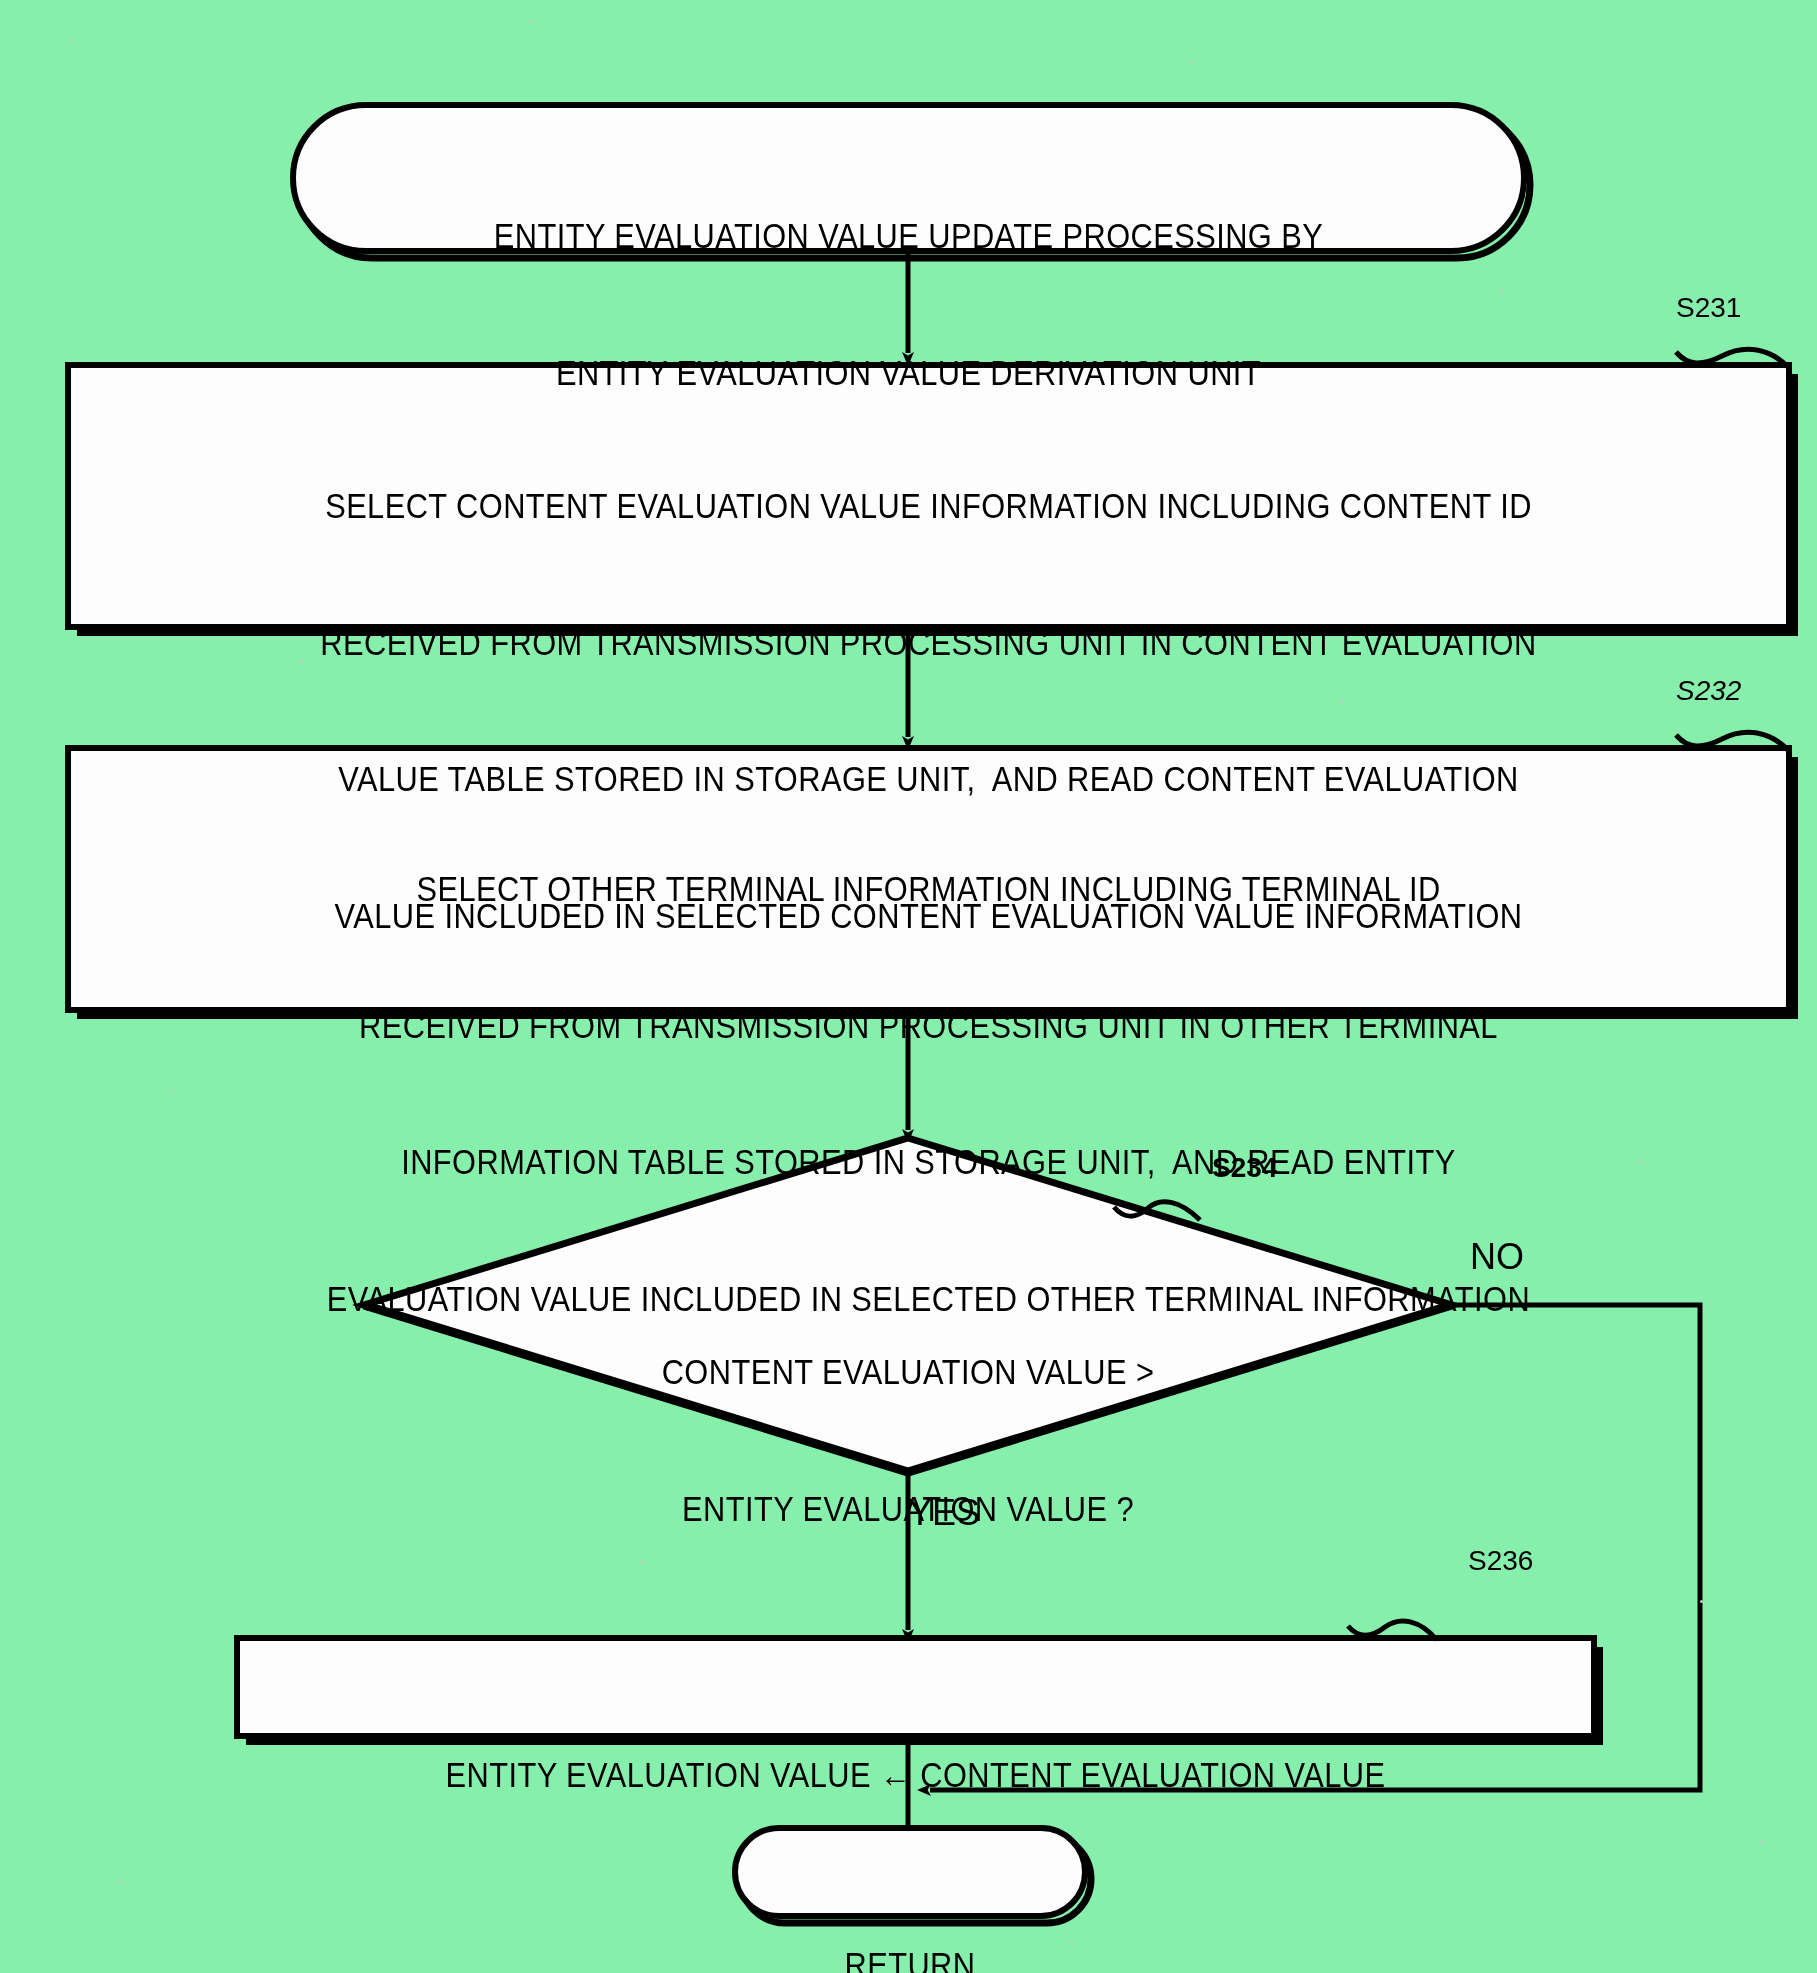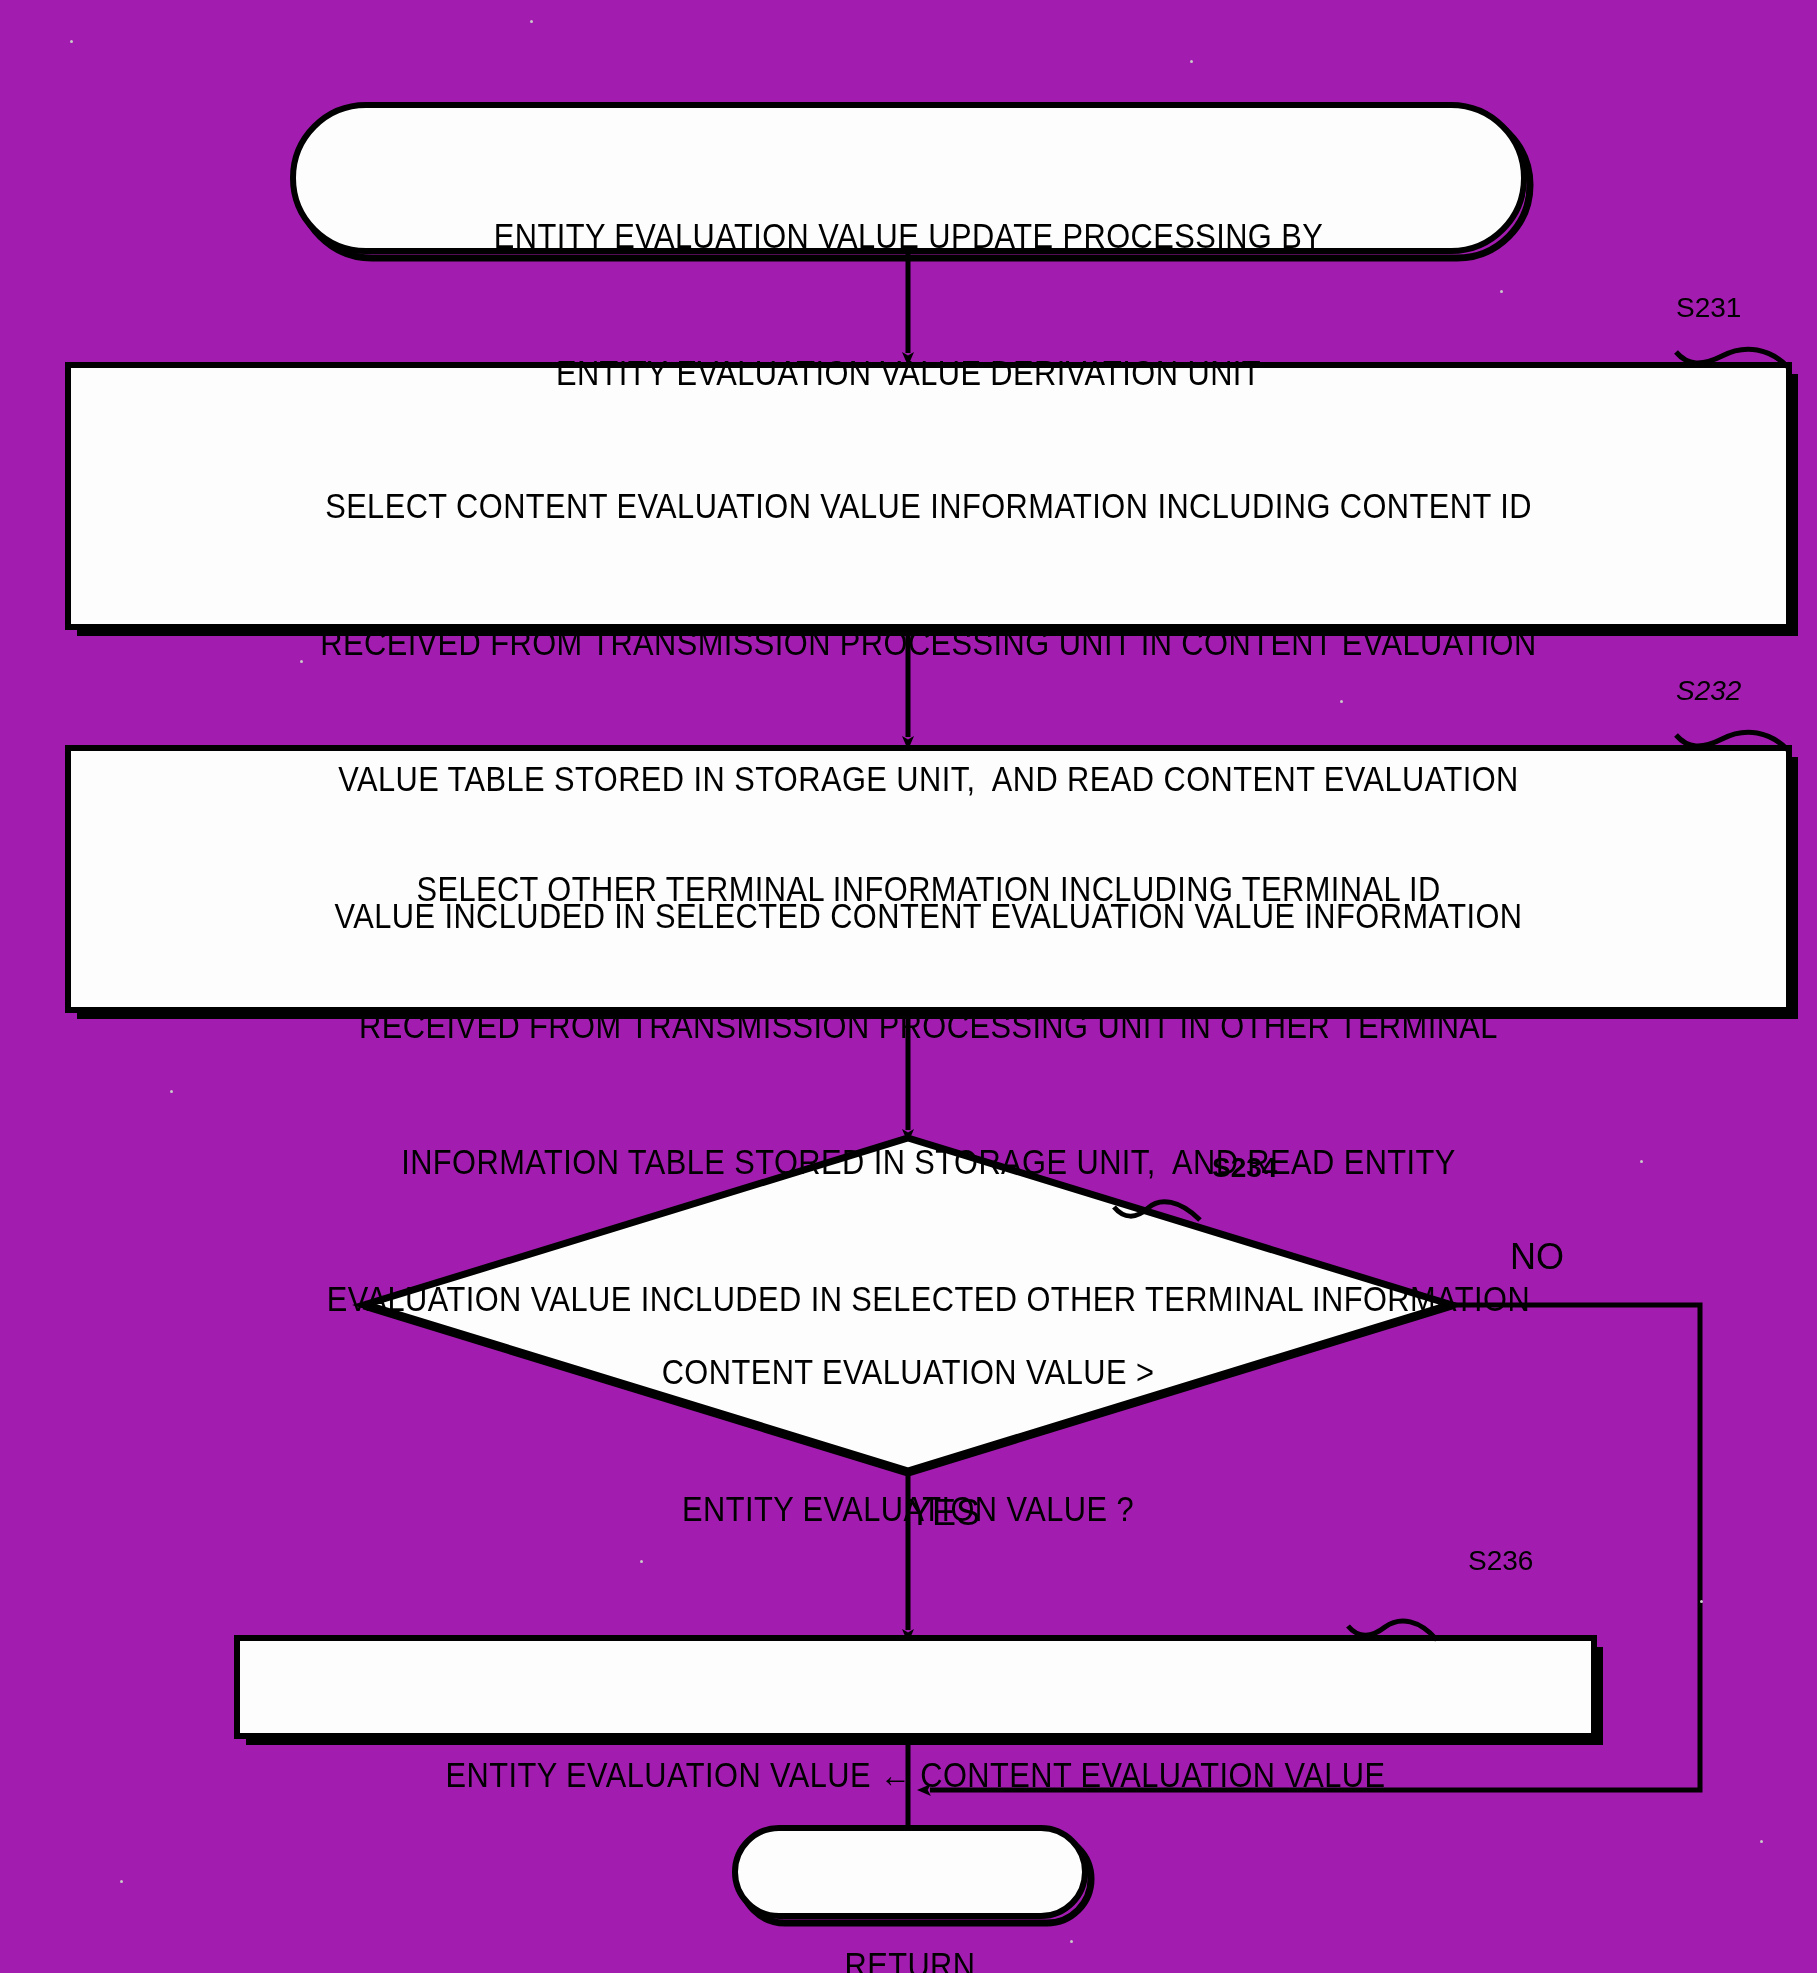--- a/index.html
+++ b/index.html
@@ -5,21 +5,21 @@
 <style>
   html, body {
     margin: 0;
     padding: 0;
     background: #ffffff;
   }
   #canvas {
     position: relative;
     width: 1817px;
     height: 1973px;
-    background: #a21caf;
+    background: #86efac;
     font-family: "Liberation Sans", "DejaVu Sans", sans-serif;
     overflow: hidden;
   }
   
   .fx-text {
     position: absolute;
     color: #000000;
     text-align: center;
     letter-spacing: 0.5px;
     transform: scaleX(0.88);
@@ -140,21 +140,21 @@
     <div>EVALUATION VALUE INCLUDED IN SELECTED OTHER TERMINAL INFORMATION</div>
   </div>
 
   <div class="step-label" style="left:1212px; top:1152px;font-weight:bold;">S234</div>
 
   <div class="fx-text big-text" style="left:508px; top:1258px; width:800px;">
     <div>CONTENT EVALUATION VALUE &gt;</div>
     <div>ENTITY EVALUATION VALUE ?</div>
   </div>
 
-  <div class="edge-label" style="left:1470px; top:1236px;margin-left:40px;">NO</div>
+  <div class="edge-label" style="left:1470px; top:1236px;">NO</div>
 
   <div class="edge-label" style="left:908px; top:1492px;">YES</div>
 
   <div class="step-label" style="left:1468px; top:1545px;">S236</div>
 
   <div class="fx-text big-text" style="left:237px; top:1661px; width:1357px;">
     <div>ENTITY EVALUATION VALUE ← CONTENT EVALUATION VALUE</div>
   </div>
 
   <div class="fx-text big-text" style="left:735px; top:1851px; width:350px;">

